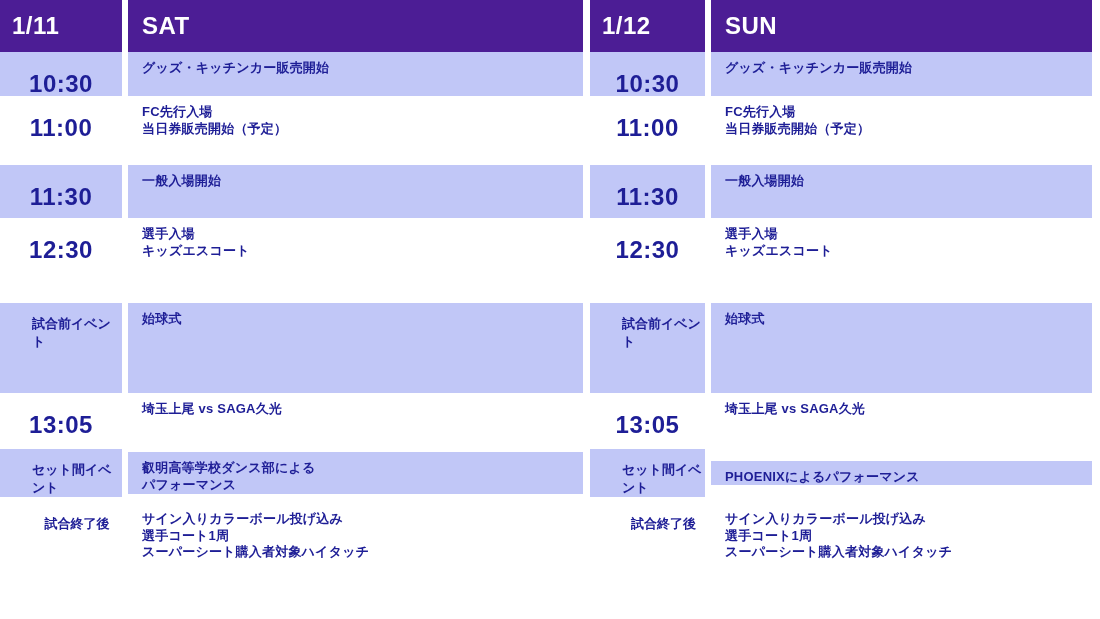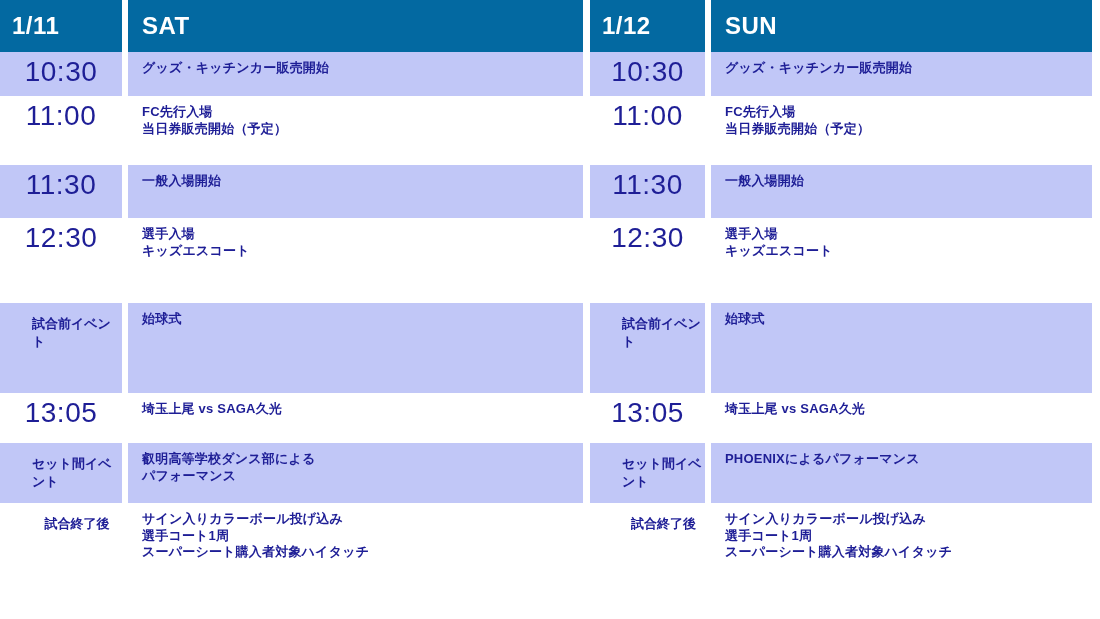--- a/index.html
+++ b/index.html
@@ -23,21 +23,21 @@
     flex-direction: column;
   }
 
   
   .board-header {
     display: flex;
     height: 52px;
     flex: 0 0 52px;
   }
   .hdr-cell {
-    background: #0369a1;
+    background: #4c1d95;
     color: #ffffff;
     font-weight: bold;
     display: flex;
     align-items: center;
     box-sizing: border-box;
   }
   .hdr-date {
     font-size: 24px;
     letter-spacing: 0.5px;
     padding-left: 12px;
@@ -72,23 +72,23 @@
     display: flex;
     color: #1e1e96;
   }
   .cell.shade  { background: #c1c7f7; }
   .cell.plain  { background: #ffffff; }
   .gap-cell    { background: #ffffff; }
 
   .cell-time {
     align-items: flex-start;
     justify-content: center;
-    padding-top: 4px;
-    font-size: 28px;
-    font-weight: normal;
+    padding-top: 18px;
+    font-size: 24px;
+    font-weight: bold;
     letter-spacing: 0.5px;
   }
   .cell-time.small {
     font-size: 13px;
     font-weight: bold;
     letter-spacing: 0;
     padding-top: 12px;
     padding-left: 32px;
   }
   .cell-evt {
@@ -169,21 +169,21 @@
       </div>
       <div class="sched-row" style="height: 50px; flex: 0 0 50px;">
         <div class="cell cell-time col-date-a plain">13:05</div>
         <div class="gap-a gap-cell"></div>
         <div class="cell cell-evt col-evt-a plain">埼玉上尾 vs SAGA久光</div>
         <div class="gap-mid gap-cell"></div>
         <div class="cell cell-time col-date-b plain">13:05</div>
         <div class="gap-b gap-cell"></div>
         <div class="cell cell-evt col-evt-b plain">埼玉上尾 vs SAGA久光</div>
       </div>
-      <div class="sched-row" style="height: 60px; flex: 0 0 60px;">
+      <div class="sched-row" style="height: 60px; flex: 0 0 60px; align-items: center;">
         <div class="cell cell-time col-date-a shade small">セット間イベント</div>
         <div class="gap-a gap-cell"></div>
         <div class="cell cell-evt col-evt-a shade">叡明高等学校ダンス部による
 パフォーマンス</div>
         <div class="gap-mid gap-cell"></div>
         <div class="cell cell-time col-date-b shade small">セット間イベント</div>
         <div class="gap-b gap-cell"></div>
         <div class="cell cell-evt col-evt-b shade">PHOENIXによるパフォーマンス</div>
       </div>
       <div class="sched-row" style="height: 116px; flex: 0 0 116px;">

